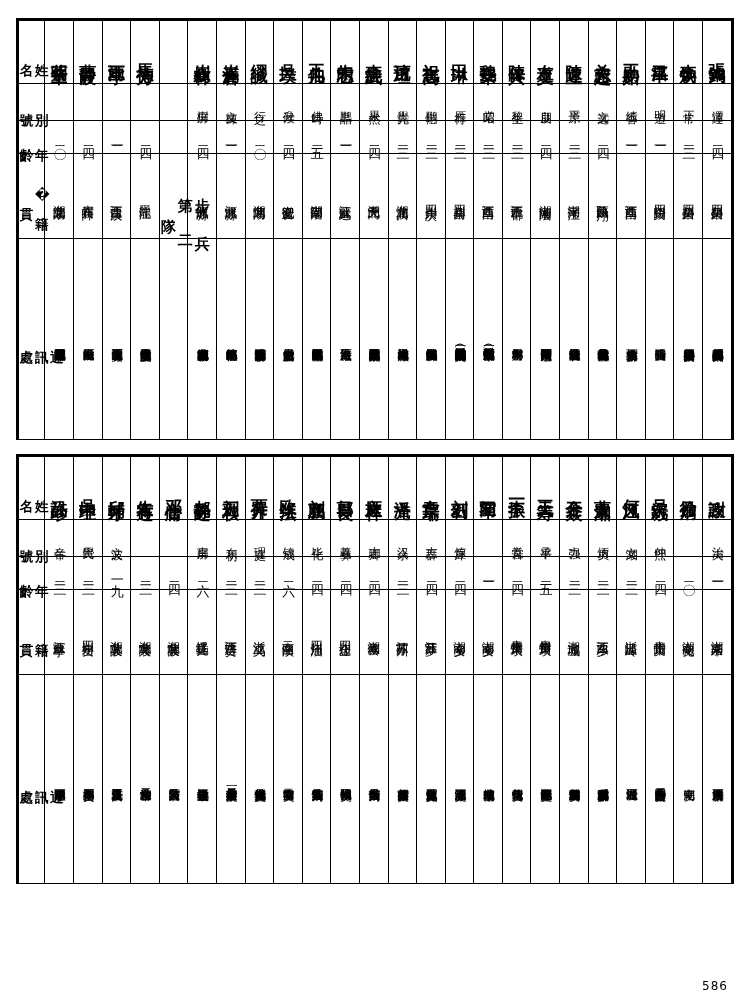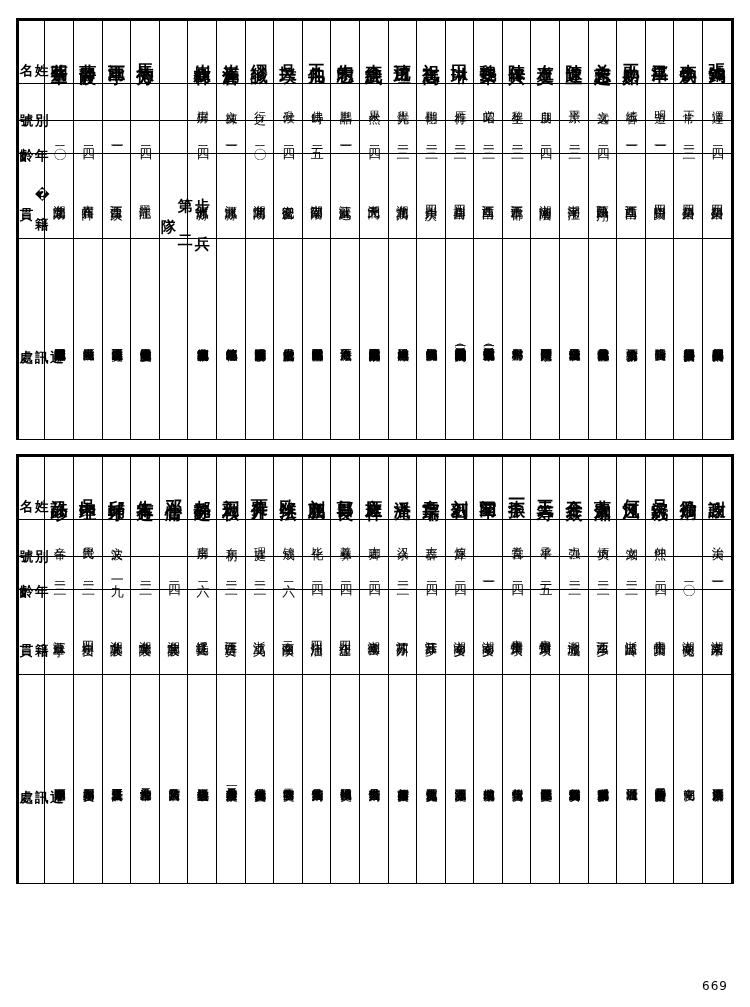--- a/index.html
+++ b/index.html
@@ -916,14 +916,14 @@
               <span class="vtext">湖南安化</span>
             </td>
           <td class="r-addr">
               <span class="vtext">嘉禾縣廣法市西溪坊</span>
             </td>
         </tr>
       </tbody>
     </table>
   </div>
 
-  <div class="pagenum">669</div>
+  <div class="pagenum">586</div>
 </div>
 
 </body></html>

